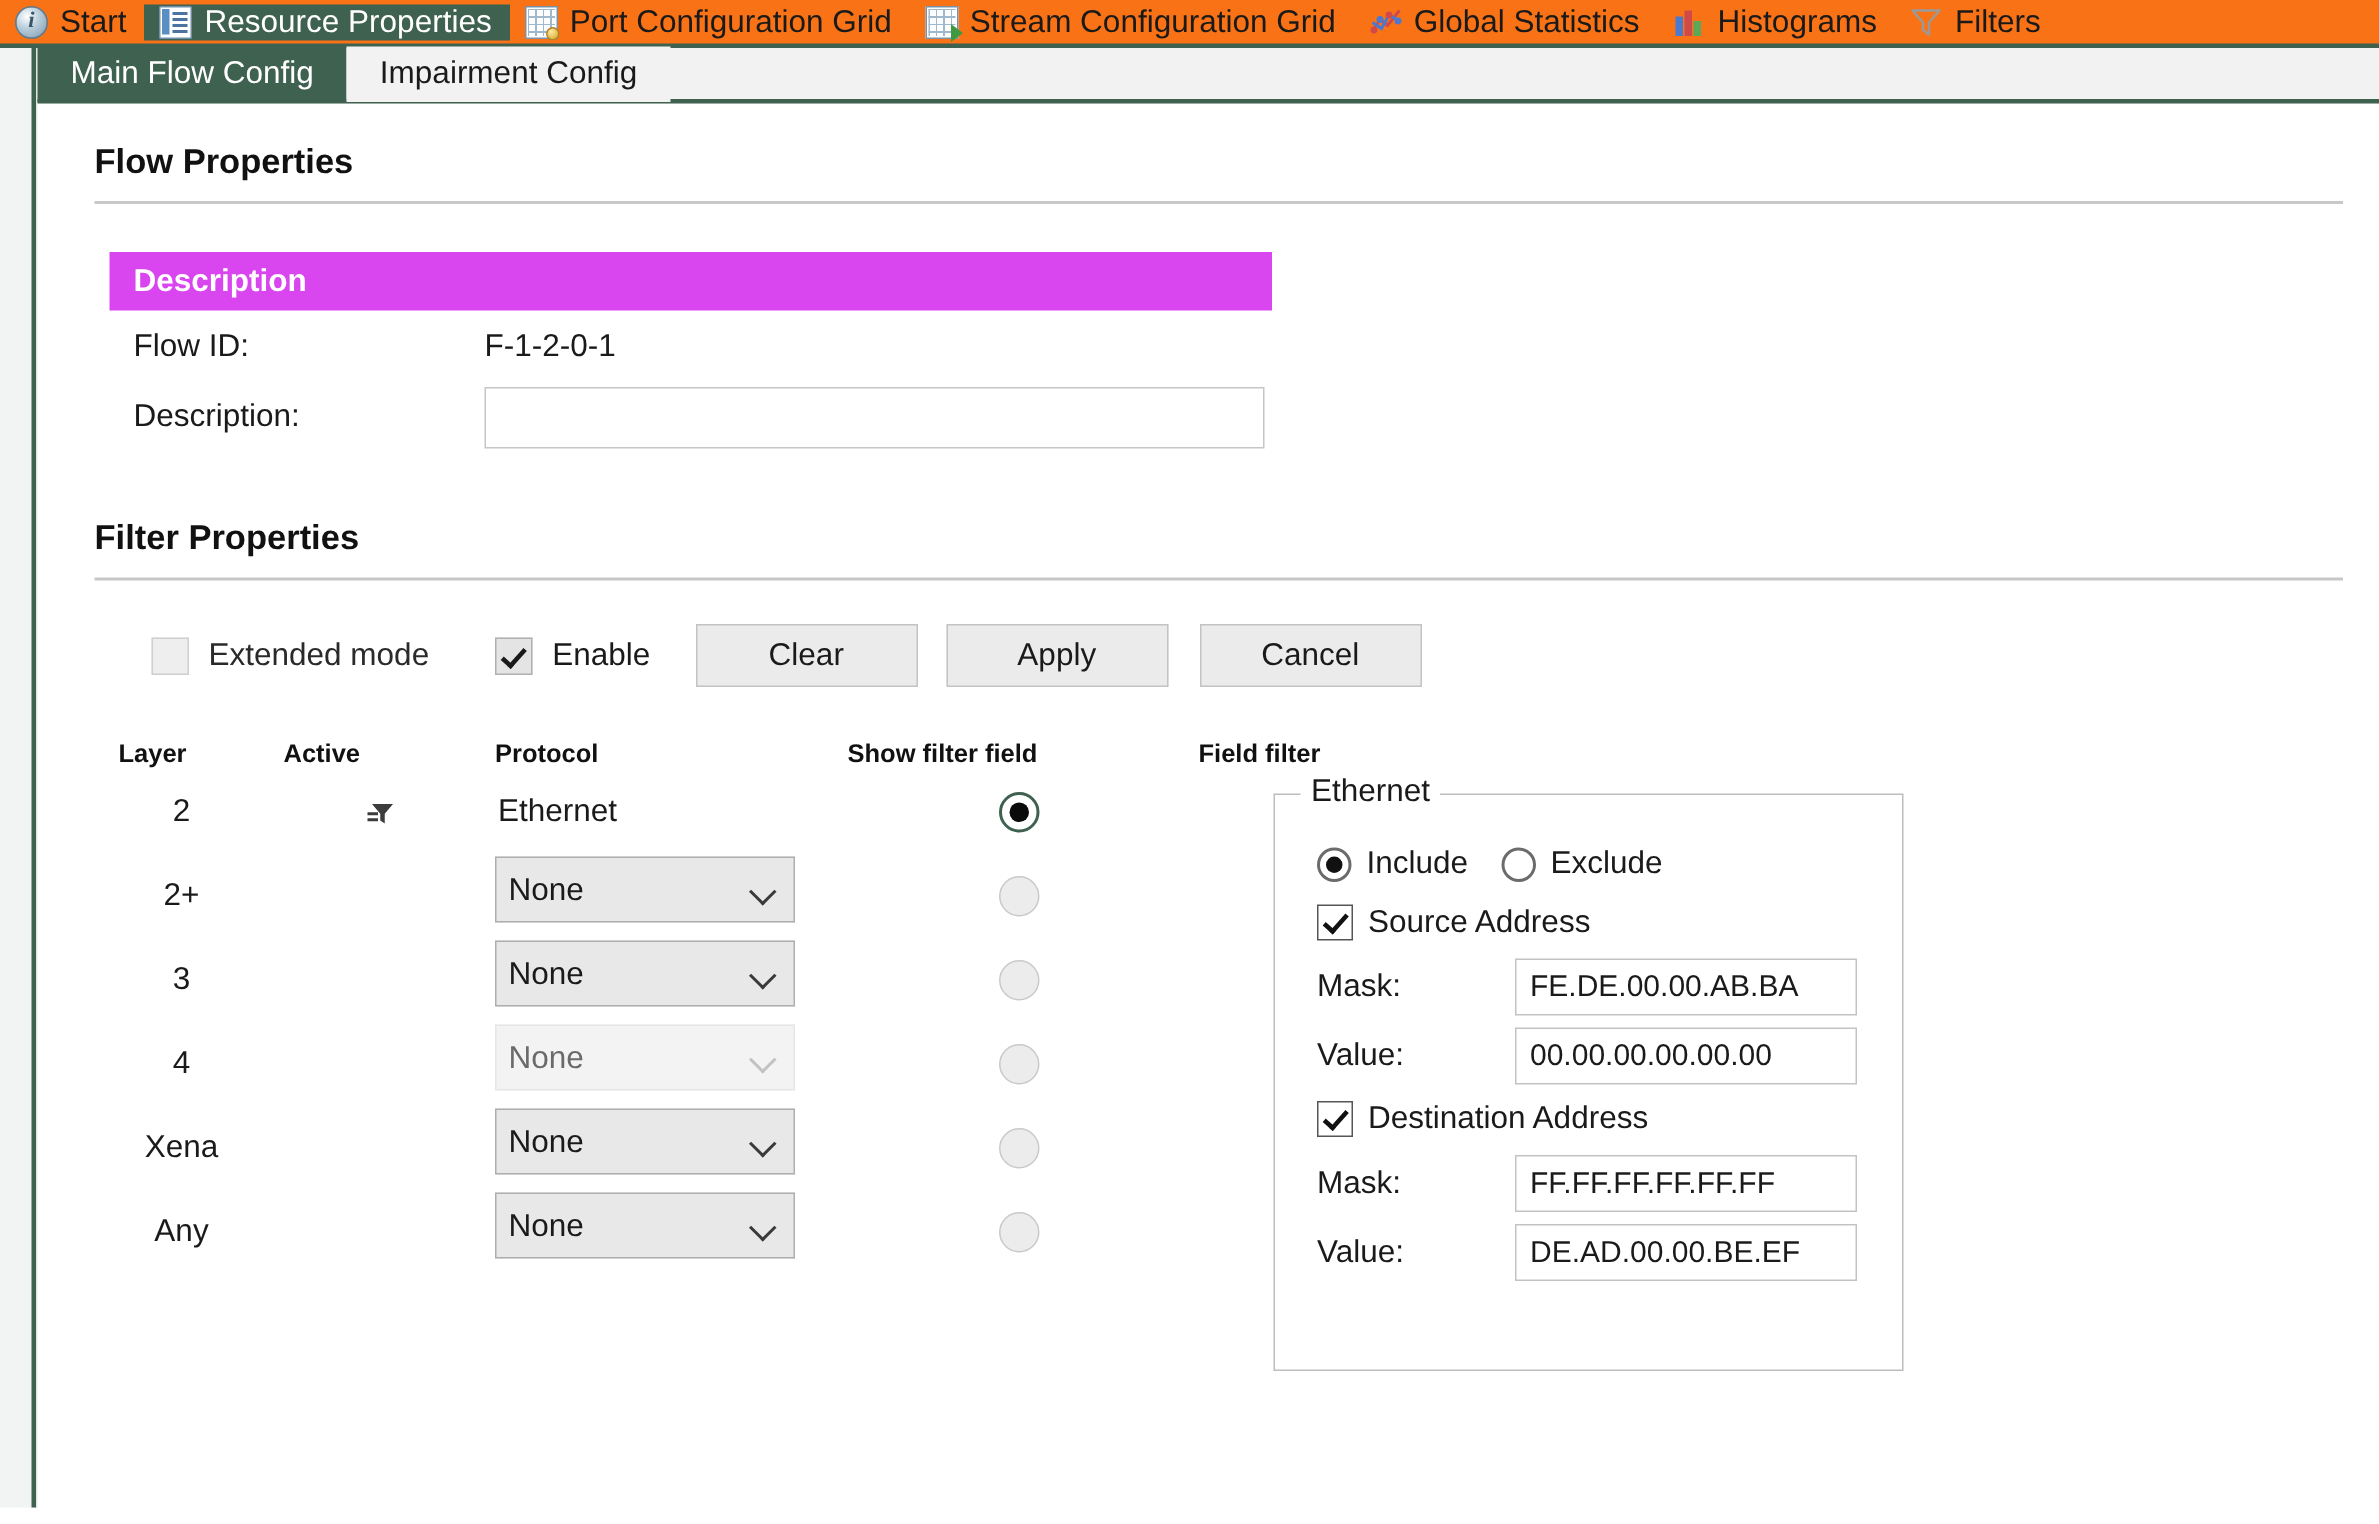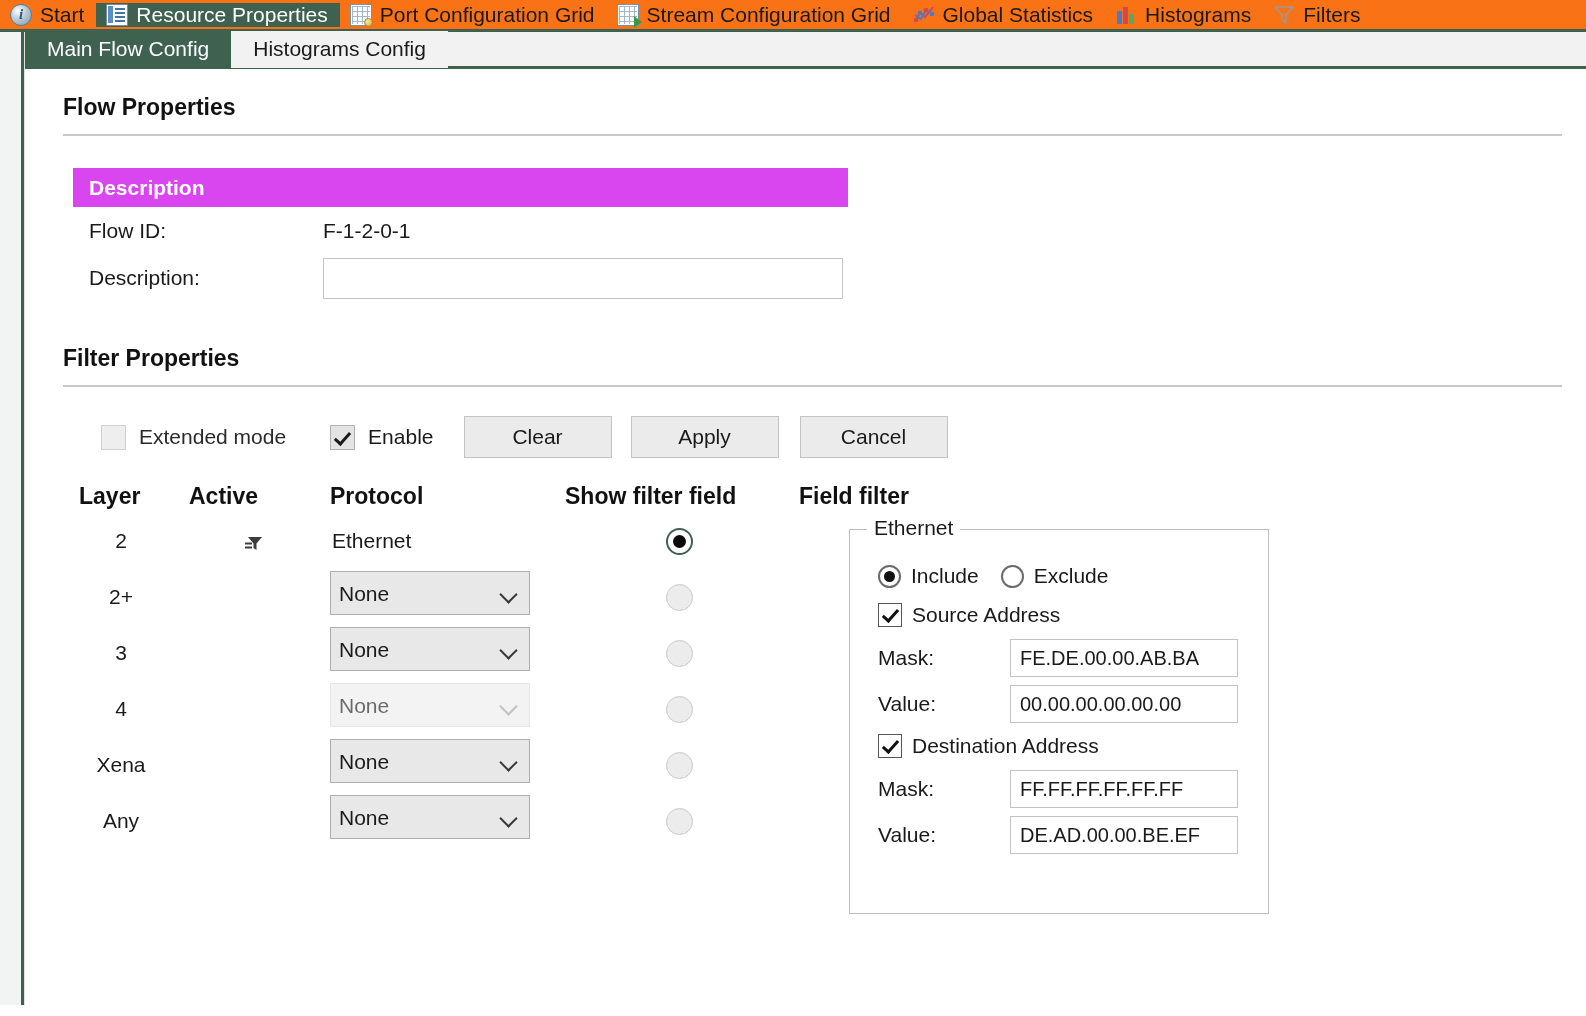--- a/index.html
+++ b/index.html
@@ -321,22 +321,22 @@
     box-sizing: border-box;
   }
 
   
   .ftable {
     margin: 22px 0 0 0;
     position: relative;
   }
   .ft-head {
     display: flex;
-    align-items: center;
-    font-size: 23px;
+    align-items: flex-end;
+    font-size: 17px;
     font-weight: bold;
     color: #111111;
     height: 34px;
   }
   .ft-row {
     display: flex;
     align-items: center;
     height: 56px;
     font-size: 21px;
     color: #1a1a1a;
@@ -590,21 +590,21 @@
 
   <div class="left-rail"></div>
 
   <div class="content-area">
 
     <div class="subtabs">
       <div class="subtab active">
         <span>Main Flow Config</span>
       </div>
       <div class="subtab">
-        <span>Histograms Config</span>
+        <span>Impairment Config</span>
       </div>
     </div>
 
     <div class="panel">
 
       <div class="section-title">Flow Properties</div>
       <div class="section-rule"></div>
 
       <div class="desc-wrap">
         <div class="desc-header">Description</div>

